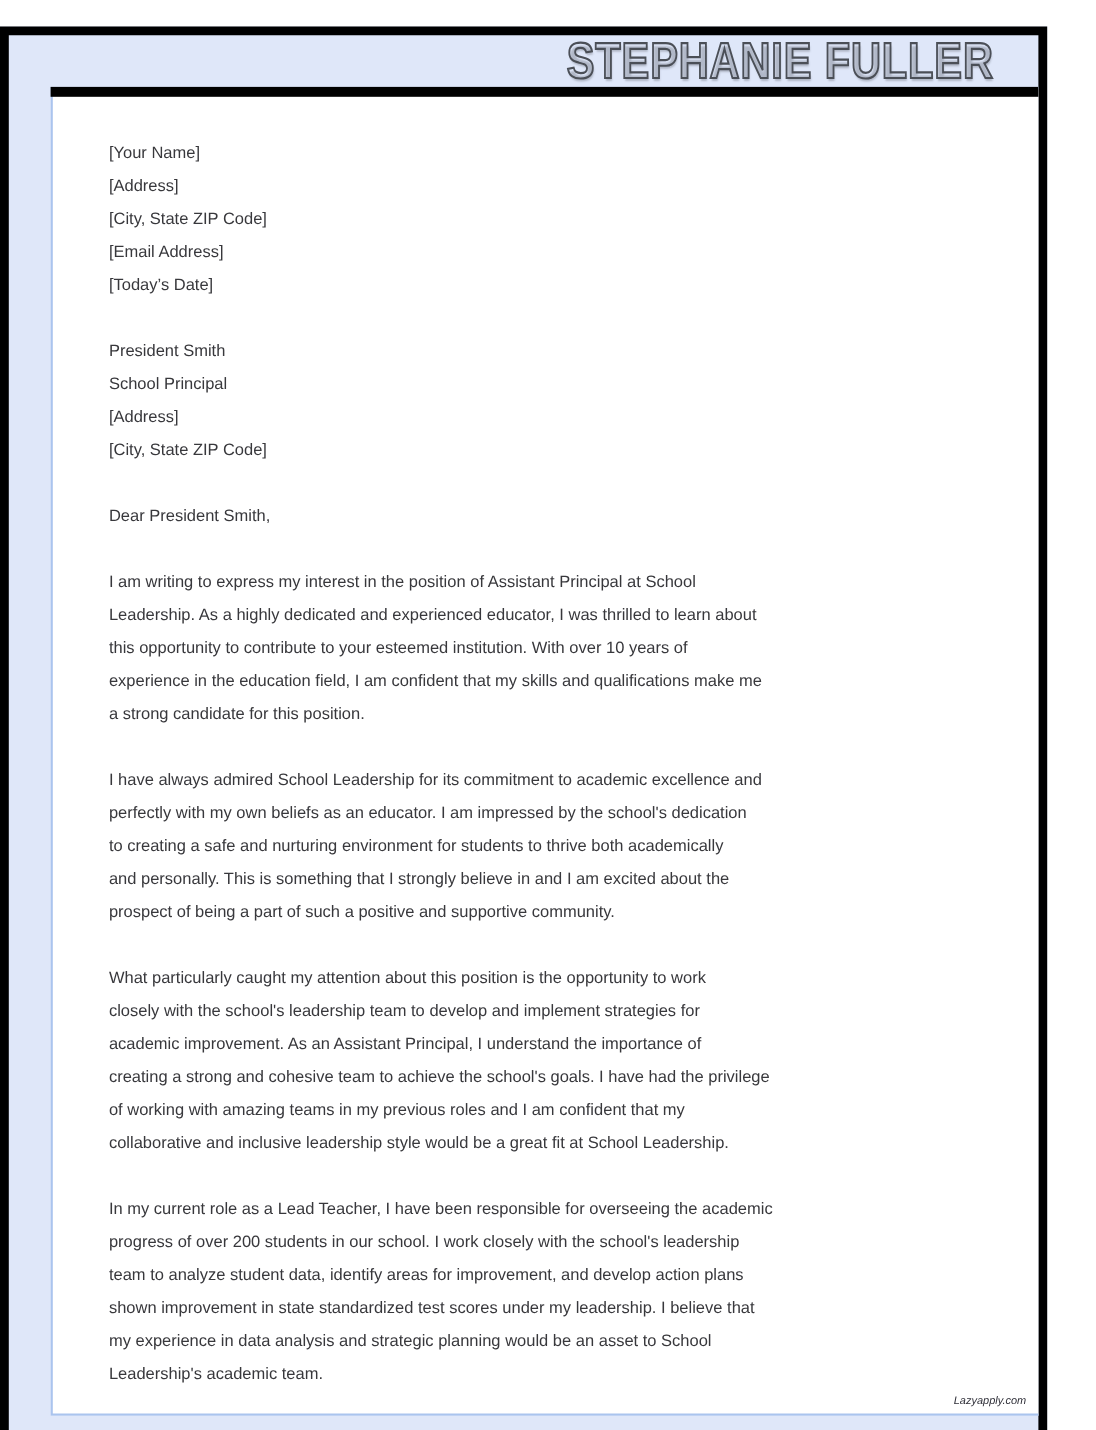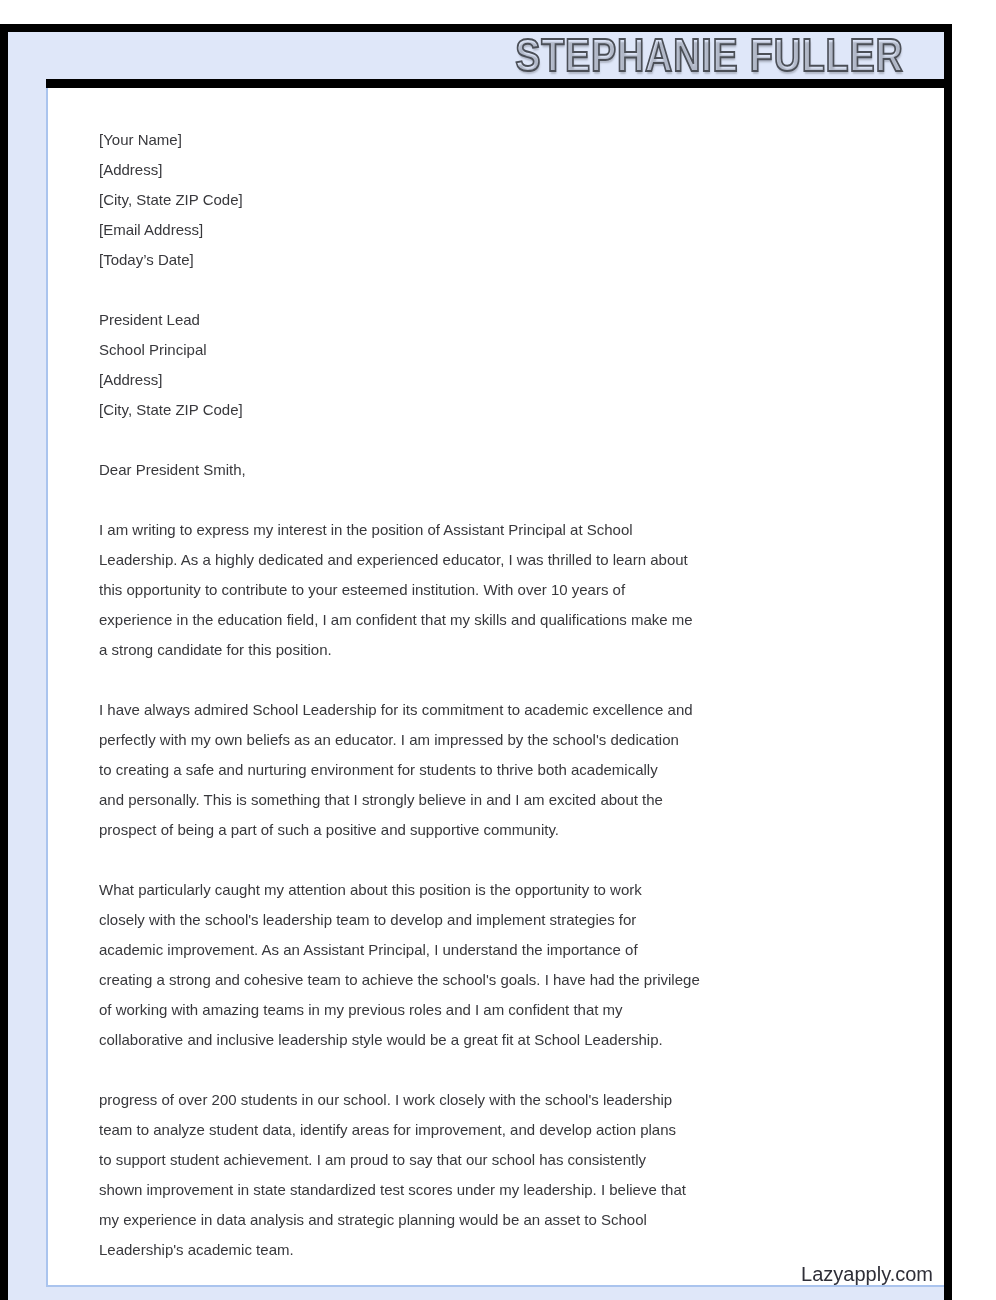--- a/index.html
+++ b/index.html
@@ -75,25 +75,26 @@
     margin-top: 30px;
   }
   .line {
     height: 30px;
     white-space: nowrap;
   }
   .watermark {
     position: absolute;
     right: 12px;
     bottom: 1px;
-    font-size: 20px;
+    font-size: 10px;
     line-height: 20px;
     color: #2f2f38;
     background: #ffffff;
     z-index: 2;
+    font-style: italic;
   }
 </style>
 </head>
 <body>
 
 <div class="frame">
   <div class="title">STEPHANIE FULLER</div>
 
   <div class="paper">
     <div class="topbar"></div>
@@ -101,21 +102,21 @@
     <div class="content">
       <div class="block">
           <div class="line">[Your Name]</div>
           <div class="line">[Address]</div>
           <div class="line">[City, State ZIP Code]</div>
           <div class="line">[Email Address]</div>
           <div class="line">[Today’s Date]</div>
         </div>
 
       <div class="block">
-          <div class="line">President Lead</div>
+          <div class="line">President Smith</div>
           <div class="line">School Principal</div>
           <div class="line">[Address]</div>
           <div class="line">[City, State ZIP Code]</div>
         </div>
 
       <div class="block">
           <div class="line">Dear President Smith,</div>
         </div>
 
       <div class="block">
@@ -137,23 +138,23 @@
       <div class="block">
           <div class="line">What particularly caught my attention about this position is the opportunity to work</div>
           <div class="line">closely with the school's leadership team to develop and implement strategies for</div>
           <div class="line">academic improvement. As an Assistant Principal, I understand the importance of</div>
           <div class="line">creating a strong and cohesive team to achieve the school's goals. I have had the privilege</div>
           <div class="line">of working with amazing teams in my previous roles and I am confident that my</div>
           <div class="line">collaborative and inclusive leadership style would be a great fit at School Leadership.</div>
         </div>
 
       <div class="block">
+          <div class="line">In my current role as a Lead Teacher, I have been responsible for overseeing the academic</div>
           <div class="line">progress of over 200 students in our school. I work closely with the school's leadership</div>
           <div class="line">team to analyze student data, identify areas for improvement, and develop action plans</div>
-          <div class="line">to support student achievement. I am proud to say that our school has consistently</div>
           <div class="line">shown improvement in state standardized test scores under my leadership. I believe that</div>
           <div class="line">my experience in data analysis and strategic planning would be an asset to School</div>
           <div class="line">Leadership's academic team.</div>
         </div>
     </div>
 
     <div class="watermark">Lazyapply.com</div>
   </div>
 </div>
 

